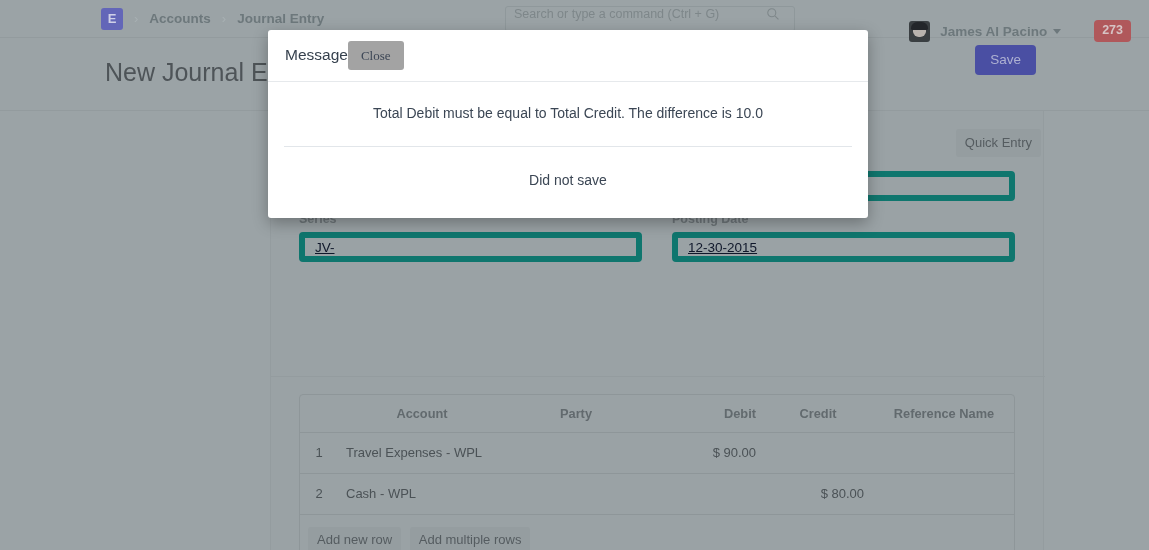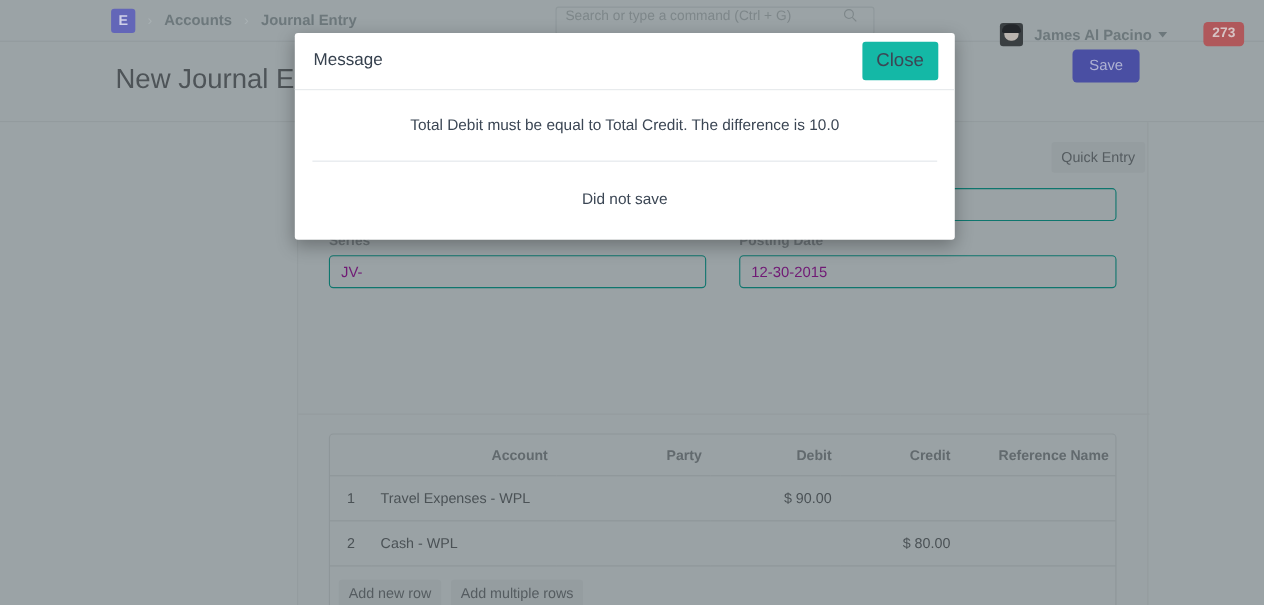--- a/index.html
+++ b/index.html
@@ -184,27 +184,28 @@
     font-weight: bold;
     color: #6e767a;
     display: block;
     margin-bottom: 5px;
     line-height: 1.2;
   }
   .field-input {
     display: block;
     width: 343px; height: 30px;
     background: transparent;
-    border: 1px solid #0f766e;
+    border: 6px solid #0f766e;
     border-radius: 4px;
     padding: 0 10px;
     font-family: "Liberation Sans", sans-serif;
     font-size: 13.5px;
-    color: #701a75;
+    color: #0f172a;
     outline: none;
+    text-decoration: underline;
   }
   .field-input::placeholder { color: #8b9497; }
   .spacer-label { visibility: hidden; }
 
   
   #section-divider {
     position: absolute;
     left: 0; top: 265px;
     width: 774px; height: 1px;
     background: #949c9f;
@@ -222,21 +223,21 @@
   table.grid {
     width: 100%;
     border-collapse: collapse;
     table-layout: fixed;
   }
   table.grid th {
     font-size: 12.8px;
     font-weight: bold;
     color: #626a6e;
     padding: 11px 8px;
-    text-align: right;
+    text-align: center;
     border-bottom: 1px solid #8e9699;
     background: transparent;
     line-height: 1.2;
   }
   table.grid td {
     font-size: 13px;
     color: #4b5256;
     padding: 12px 8px;
     border-bottom: 1px solid #8e9699;
     line-height: 1.2;
@@ -270,36 +271,35 @@
     left: 268px; top: 30px;
     width: 600px;
     background: #ffffff;
     border-radius: 3px;
     box-shadow: 0 5px 16px rgba(0,0,0,0.30);
     z-index: 40;
   }
   #modal-header {
     height: 52px;
     display: flex; align-items: center;
-    justify-content: space-between;
     padding: 0 15px 0 17px;
     border-bottom: 1px solid #e6e9ec;
   }
   #modal-title {
     font-size: 15.5px;
     color: #36414e;
     line-height: 1.2;
   }
   #modal-close {
-    background: #14b8a6;
+    background: #a3a3a3;
     color: #3c4655;
     border: none; border-radius: 3px;
-    font-size: 17px;
+    font-size: 13px;
     padding: 7px 13px;
-    font-family: Liberation Sans, sans-serif;
+    font-family: Liberation Serif, serif;
     cursor: pointer;
     line-height: 1.2;
   }
   #modal-body { padding: 0; }
   .modal-msg {
     text-align: center;
     font-size: 14px;
     color: #3b4654;
     padding: 22px 30px 22px 30px;
     line-height: 1.4;

